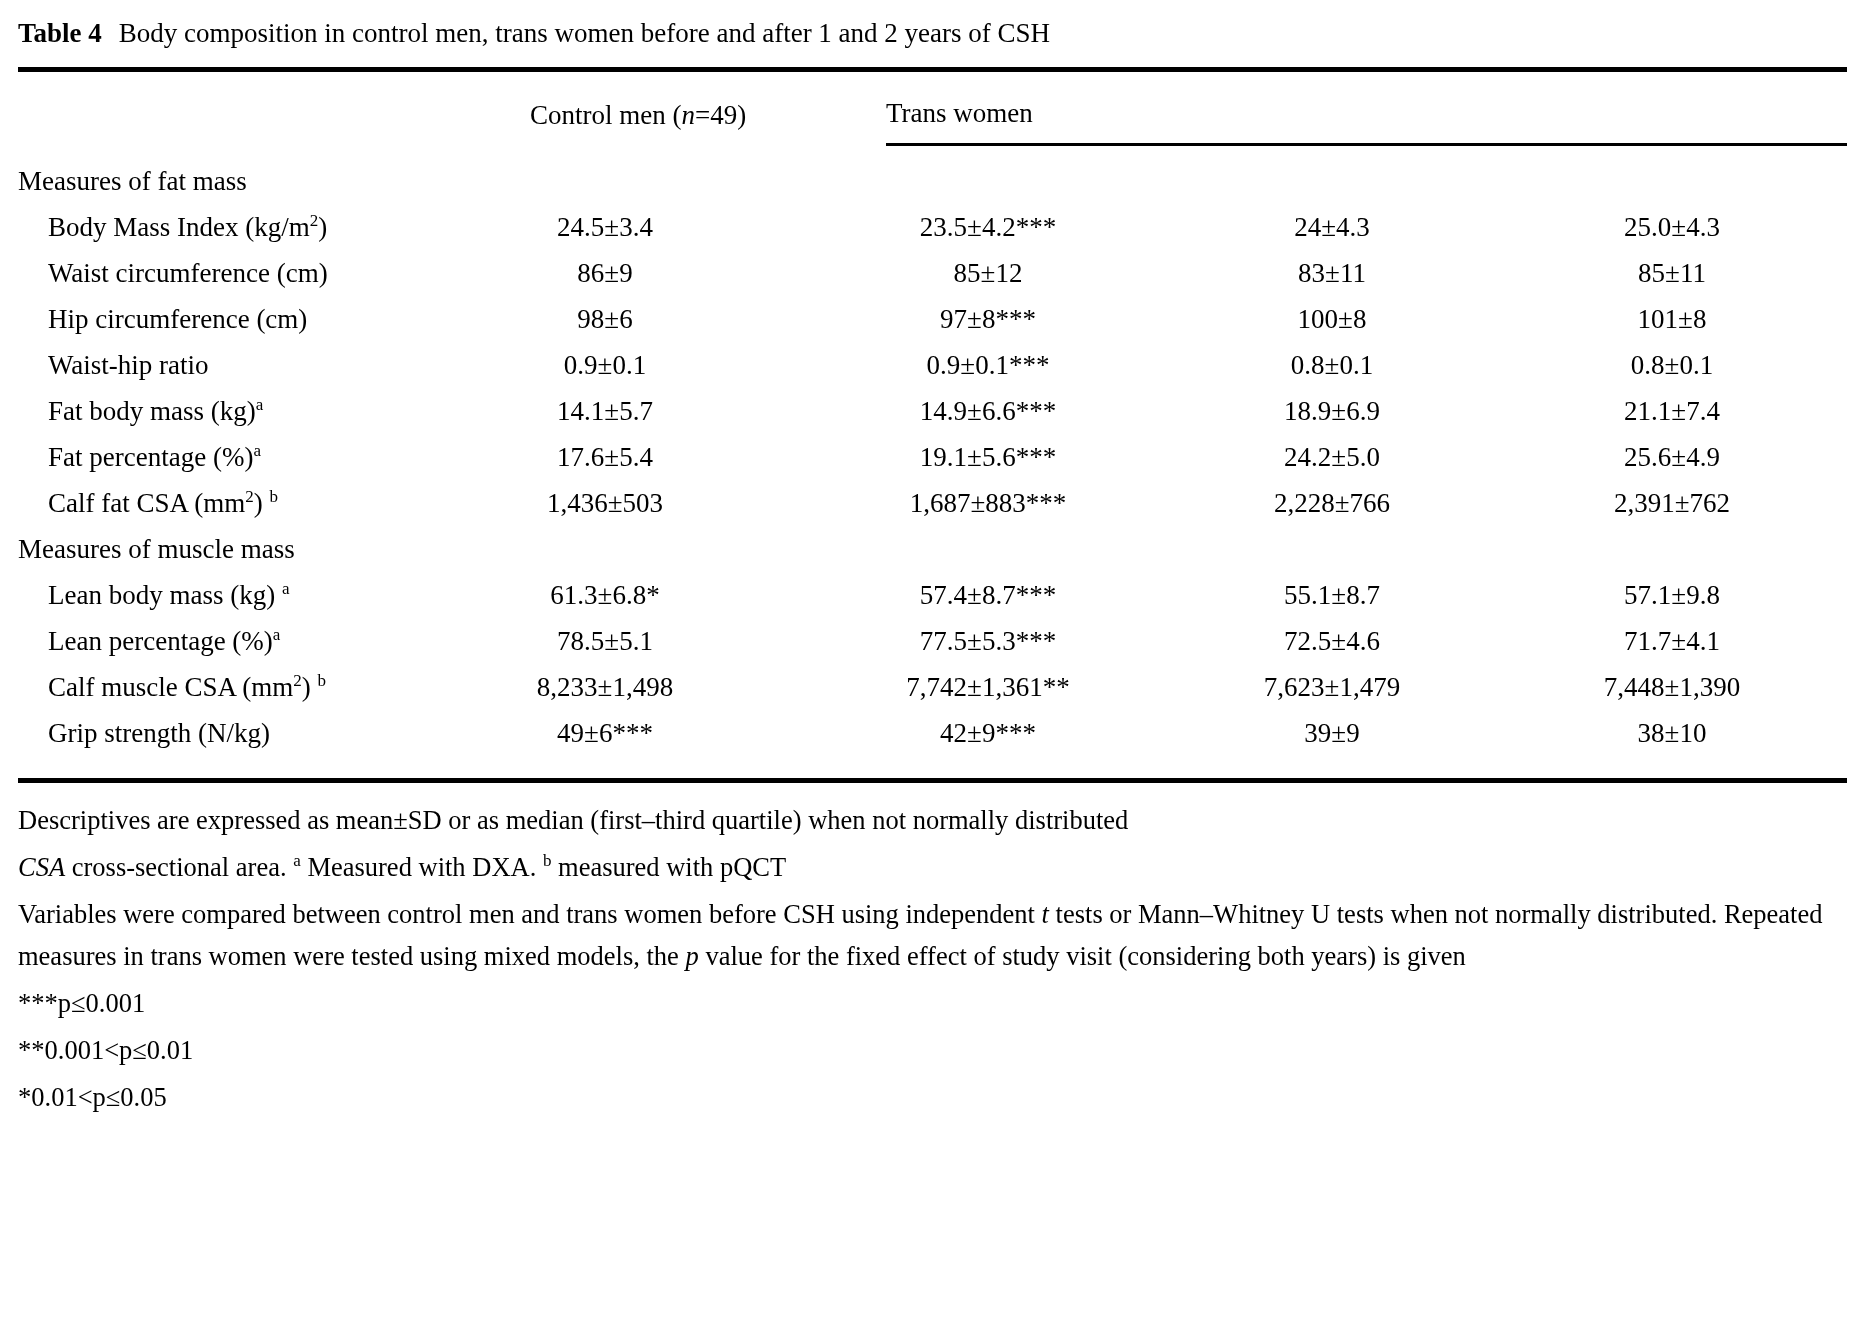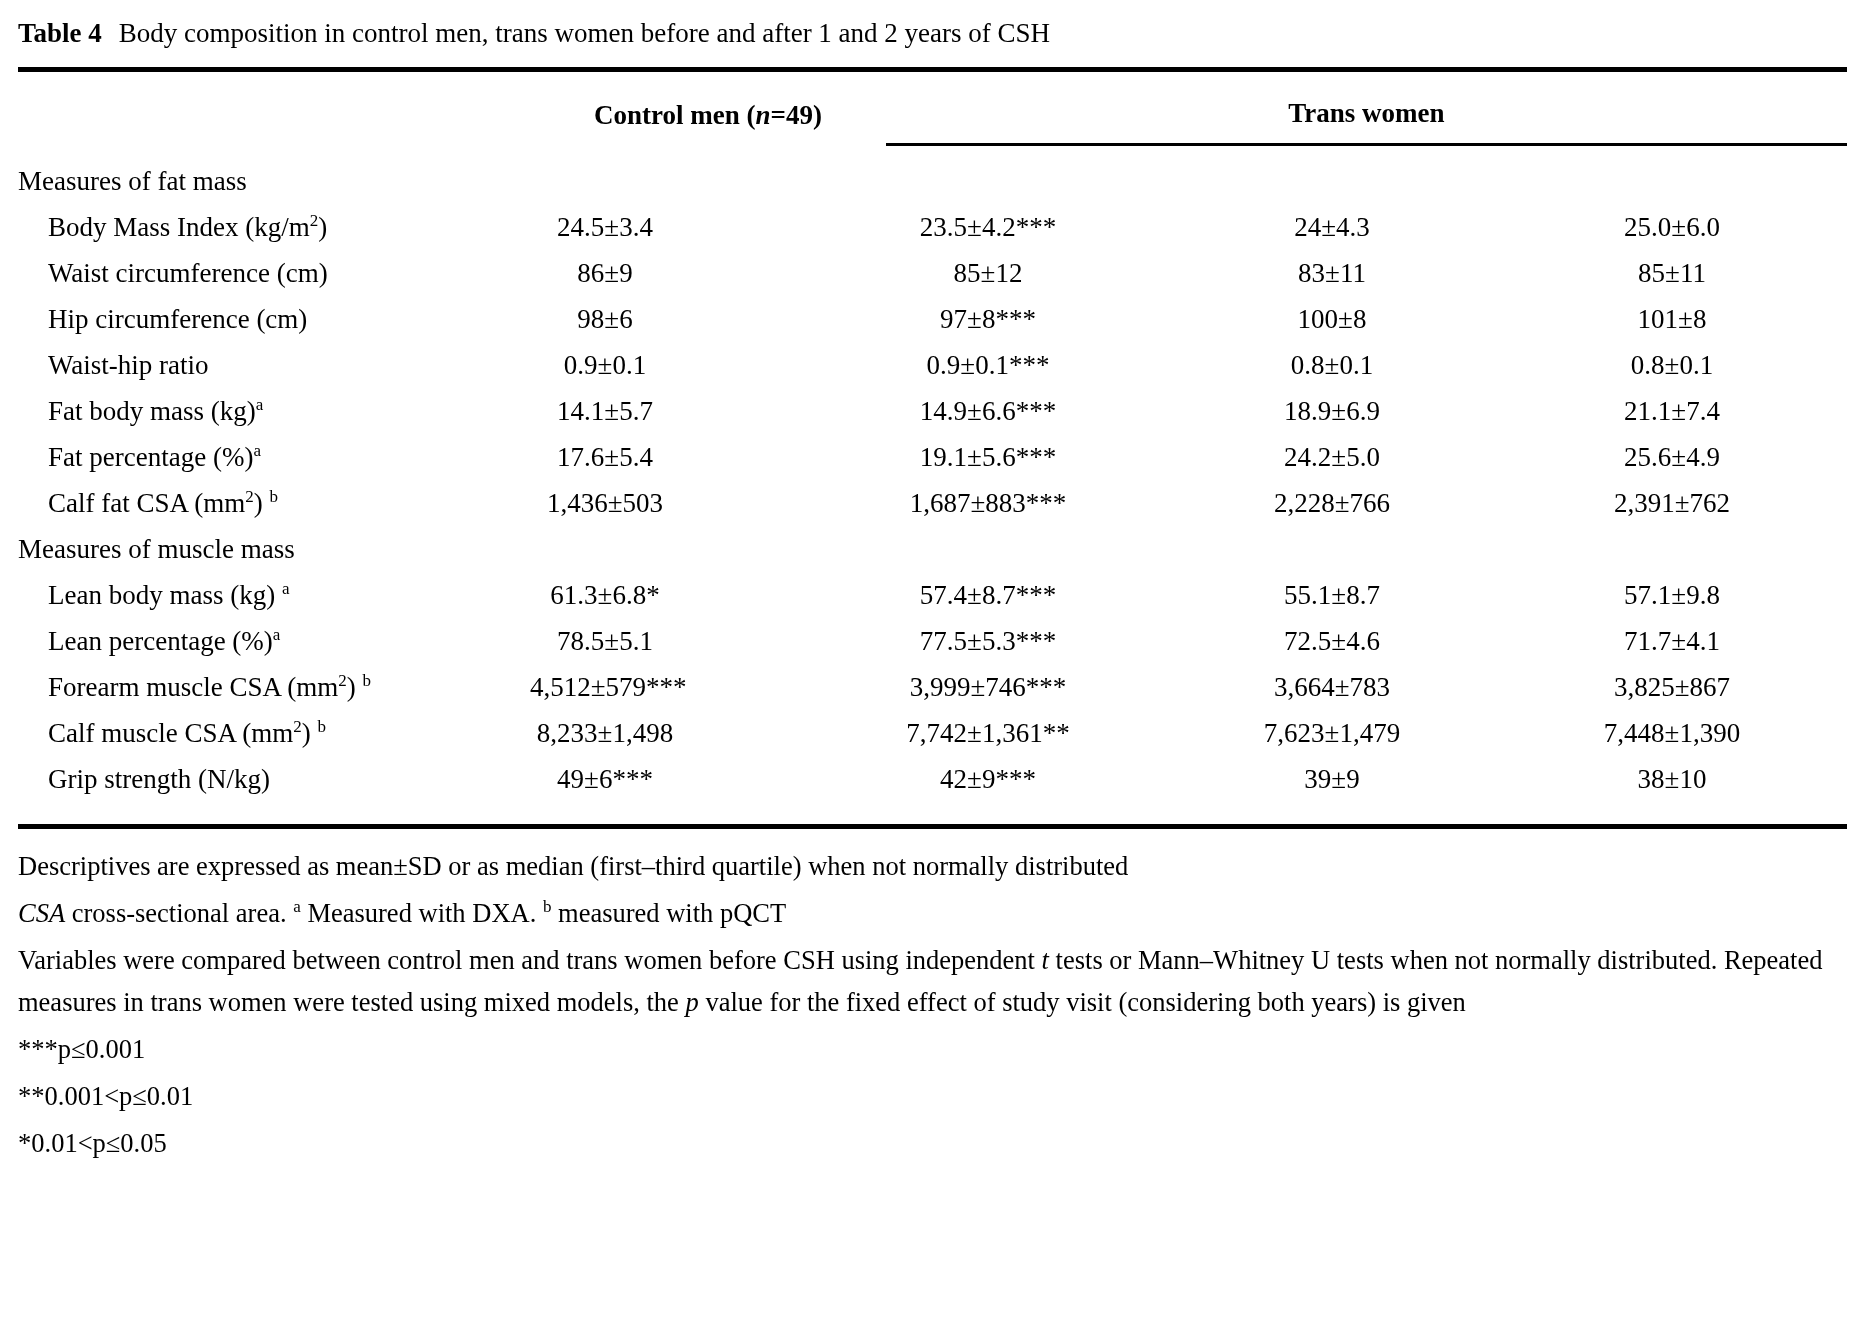--- a/index.html
+++ b/index.html
@@ -19,21 +19,21 @@
     width:100%;
     border-collapse:collapse;
     table-layout:fixed;
     border-top:5px solid #000;
     border-bottom:5px solid #000;
   }
   col.c-label{width:512px;}
   col.c-d0{width:356px;}
   col.c-d1{width:351px;}
   col.c-d2{width:355px;}
-  th{font-weight:bold;text-align:center;vertical-align:bottom;padding:0;}
+  th{font-weight:normal;text-align:left;vertical-align:bottom;padding:0;}
   thead tr.hr1 th{padding:26px 0 14px 0;}
   th.group-h{border-bottom:3px solid #000;}
   thead tr.hr2 th{border-bottom:3px solid #000;padding:14px 0 20px 0;}
   tbody td{height:46px;vertical-align:middle;padding:0;white-space:nowrap;}
   tbody tr:first-child td{padding-top:12px;}
   tbody tr:last-child td{padding-bottom:22px;}
   td.lbl{padding-left:30px;}
   td.sec{padding-left:0;}
   td.v{text-align:center;}
   td.v0{padding-right:206px;}
@@ -71,21 +71,21 @@
     </thead>
     <tbody>
         <tr>
       <td class="sec" colspan="5"><span>Measures of fat mass</span></td>
     </tr>
         <tr>
       <td class="lbl"><span>Body Mass Index (kg/m</span><sup>2</sup><span>)</span></td>
       <td class="v v0">24.5±3.4</td>
       <td class="v v1">23.5±4.2***</td>
       <td class="v v2">24±4.3</td>
-      <td class="v v3">25.0±6.0</td>
+      <td class="v v3">25.0±4.3</td>
     </tr>
         <tr>
       <td class="lbl"><span>Waist circumference (cm)</span></td>
       <td class="v v0">86±9</td>
       <td class="v v1">85±12</td>
       <td class="v v2">83±11</td>
       <td class="v v3">85±11</td>
     </tr>
         <tr>
       <td class="lbl"><span>Hip circumference (cm)</span></td>
@@ -133,27 +133,20 @@
       <td class="v v3">57.1±9.8</td>
     </tr>
         <tr>
       <td class="lbl"><span>Lean percentage (%)</span><sup>a</sup></td>
       <td class="v v0">78.5±5.1</td>
       <td class="v v1">77.5±5.3***</td>
       <td class="v v2">72.5±4.6</td>
       <td class="v v3">71.7±4.1</td>
     </tr>
         <tr>
-      <td class="lbl"><span>Forearm muscle CSA (mm</span><sup>2</sup><span>) </span><sup>b</sup></td>
-      <td class="v v0">4,512±579***</td>
-      <td class="v v1">3,999±746***</td>
-      <td class="v v2">3,664±783</td>
-      <td class="v v3">3,825±867</td>
-    </tr>
-        <tr>
       <td class="lbl"><span>Calf muscle CSA (mm</span><sup>2</sup><span>) </span><sup>b</sup></td>
       <td class="v v0">8,233±1,498</td>
       <td class="v v1">7,742±1,361**</td>
       <td class="v v2">7,623±1,479</td>
       <td class="v v3">7,448±1,390</td>
     </tr>
         <tr>
       <td class="lbl"><span>Grip strength (N/kg)</span></td>
       <td class="v v0">49±6***</td>
       <td class="v v1">42±9***</td>

